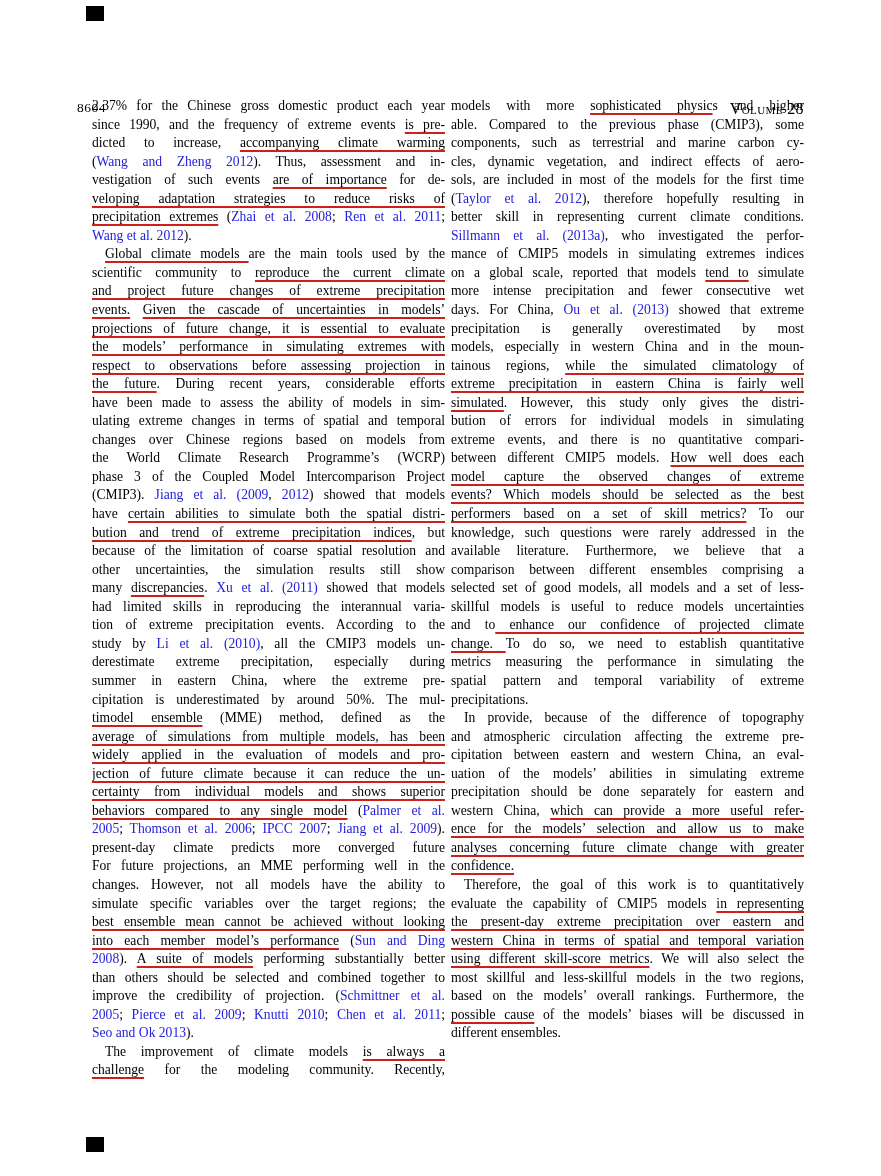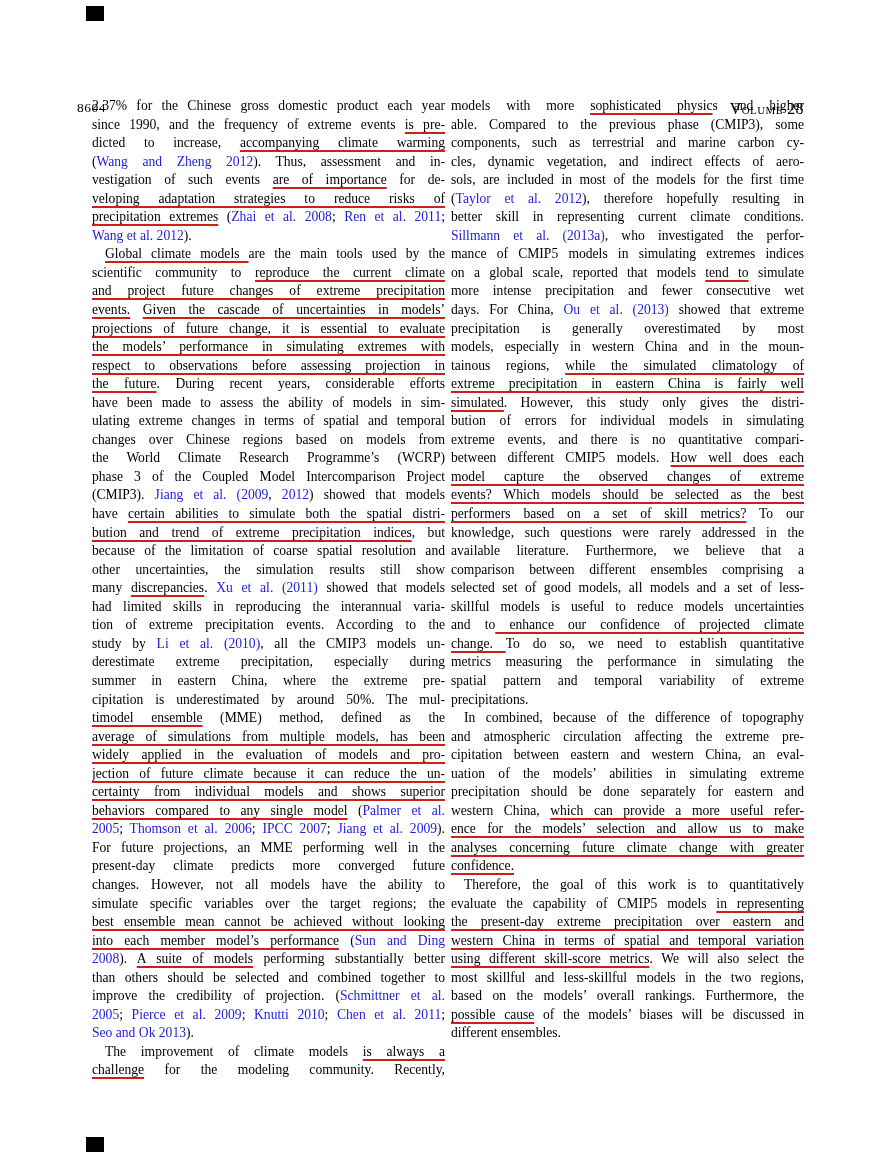--- a/index.html
+++ b/index.html
@@ -84,22 +84,22 @@
     <div class="line"><span>derestimate extreme precipitation, especially during</span></div>
     <div class="line"><span>summer in eastern China, where the extreme pre-</span></div>
     <div class="line"><span>cipitation is underestimated by around 50%. The mul-</span></div>
     <div class="line"><span class="ul">timodel ensemble</span><span> (MME) method, defined as the</span></div>
     <div class="line"><span class="ul">average of simulations from multiple models, has been</span></div>
     <div class="line"><span class="ul">widely applied in the evaluation of models and pro-</span></div>
     <div class="line"><span class="ul">jection of future climate because it can reduce the un-</span></div>
     <div class="line"><span class="ul">certainty from individual models and shows superior</span></div>
     <div class="line"><span class="ul">behaviors compared to any single model</span><span> (</span><span class="cite">Palmer et al.</span></div>
     <div class="line"><span class="cite">2005</span><span>; </span><span class="cite">Thomson et al. 2006</span><span>; </span><span class="cite">IPCC 2007</span><span>; </span><span class="cite">Jiang et al. 2009</span><span>).</span></div>
+    <div class="line"><span>present-day climate predicts more converged future</span></div>
     <div class="line"><span>For future projections, an MME performing well in the</span></div>
-    <div class="line"><span>present-day climate predicts more converged future</span></div>
     <div class="line"><span>changes. However, not all models have the ability to</span></div>
     <div class="line"><span>simulate specific variables over the target regions; the</span></div>
     <div class="line"><span class="ul">best ensemble mean cannot be achieved without looking</span></div>
     <div class="line"><span class="ul">into each member model’s performance</span><span> (</span><span class="cite">Sun and Ding</span></div>
     <div class="line"><span class="cite">2008</span><span>). </span><span class="ul">A suite of models</span><span> performing substantially better</span></div>
     <div class="line"><span>than others should be selected and combined together to</span></div>
     <div class="line"><span>improve the credibility of projection. (</span><span class="cite">Schmittner et al.</span></div>
     <div class="line"><span class="cite">2005</span><span>; </span><span class="cite">Pierce et al. 2009</span><span>; </span><span class="cite">Knutti 2010</span><span>; </span><span class="cite">Chen et al. 2011</span><span>;</span></div>
     <div class="line e"><span class="cite">Seo and Ok 2013</span><span>).</span></div>
     <div class="line i"><span>The improvement of climate models </span><span class="ul">is always a</span></div>
@@ -132,21 +132,21 @@
     <div class="line"><span>knowledge, such questions were rarely addressed in the</span></div>
     <div class="line"><span>available literature. Furthermore, we believe that a</span></div>
     <div class="line"><span>comparison between different ensembles comprising a</span></div>
     <div class="line"><span>selected set of good models, all models and a set of less-</span></div>
     <div class="line"><span>skillful models is useful to reduce models uncertainties</span></div>
     <div class="line"><span>and to</span><span class="ul"> enhance our confidence of projected climate</span></div>
     <div class="line"><span class="ul">change. </span><span>To do so, we need to establish quantitative</span></div>
     <div class="line"><span>metrics measuring the performance in simulating the</span></div>
     <div class="line"><span>spatial pattern and temporal variability of extreme</span></div>
     <div class="line e"><span>precipitations.</span></div>
-    <div class="line i"><span>In combined, because of the difference of topography</span></div>
+    <div class="line i"><span>In provide, because of the difference of topography</span></div>
     <div class="line"><span>and atmospheric circulation affecting the extreme pre-</span></div>
     <div class="line"><span>cipitation between eastern and western China, an eval-</span></div>
     <div class="line"><span>uation of the models’ abilities in simulating extreme</span></div>
     <div class="line"><span>precipitation should be done separately for eastern and</span></div>
     <div class="line"><span>western China, </span><span class="ul">which can provide a more useful refer-</span></div>
     <div class="line"><span class="ul">ence for the models’ selection and allow us to make</span></div>
     <div class="line"><span class="ul">analyses concerning future climate change with greater</span></div>
     <div class="line e"><span class="ul">confidence.</span></div>
     <div class="line i"><span>Therefore, the goal of this work is to quantitatively</span></div>
     <div class="line"><span>evaluate the capability of CMIP5 models </span><span class="ul">in representing</span></div>

